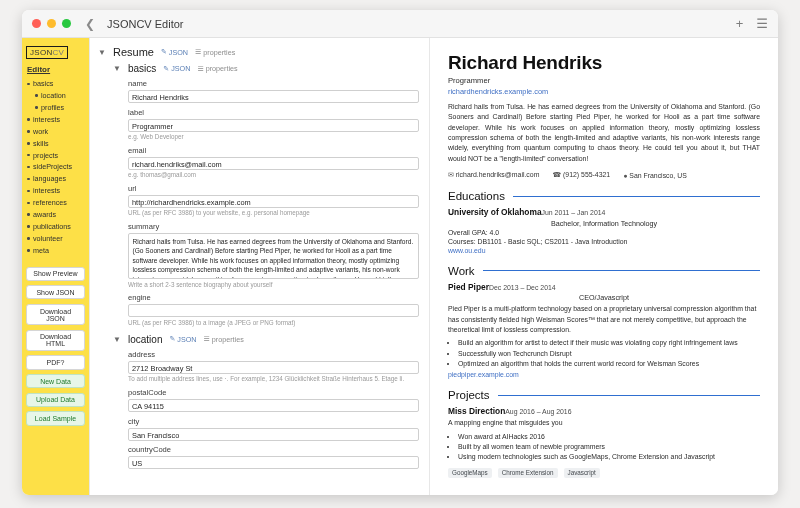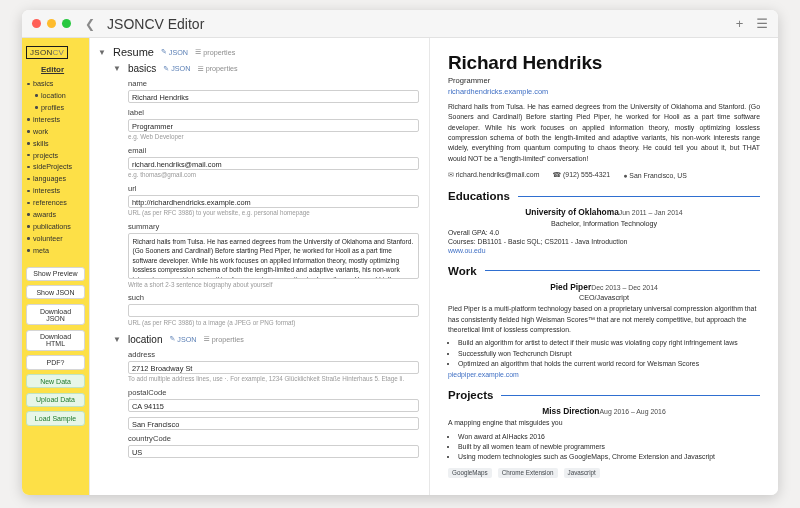--- a/index.html
+++ b/index.html
@@ -39,21 +39,21 @@
   .l-yellow { background:#febc2e; }
   .l-green { background:#28c840; }
   .tb-back {
     margin-left: 14px;
     color:#8a8a8a;
     font-size: 12px;
     line-height: 1;
   }
   .tb-title {
     margin-left: 12px;
-    font-size: 14px;
+    font-size: 11px;
     color: #3b3b3b;
   }
   .tb-right {
     margin-left:auto;
     display:flex;
     gap:13px;
     align-items:center;
     color:#7d7d7d;
     font-size: 13px;
   }
@@ -76,21 +76,21 @@
     border:1px solid #1b1b1b;
     padding: 1px 3px;
     font-size: 8px;
     letter-spacing: .3px;
     margin-bottom: 4px;
   }
   .logo .cv { color: #7a7a7a; }
   .side-h {
     font-size: 8px;
     font-weight: bold;
-    margin: 2px 0 4px 15px;
+    margin: 2px 0 4px 1px;
     text-decoration: underline;
   }
   .nav { list-style:none; margin:0; padding:0 0 0 7px; }
   .nav li {
     position: relative;
     padding: 1.1px 0;
     line-height: 1.35;
     color:#2f2f2f;
   }
   .nav li::before {
@@ -195,32 +195,32 @@
     display:flex;
     gap:13px;
     align-items:center;
     margin-top:7px;
     font-size:6.9px;
     color:#333;
   }
   .pv-contacts .ci { color:#555; font-size:7px; }
   .pv-h {
     font-size:11.5px;
-    font-weight:bold;
+    font-weight:normal;
     color:#111;
     margin: 11px 0 5px 0;
     display:flex;
     align-items:center;
     gap:8px;
   }
   .pv-h .rule { flex:1; height:1px; background:#2f6fd0; }
   .entry { margin-bottom: 7px; }
   .entry-top {
     display:flex;
-    justify-content:center;
+    justify-content:flex-start;
     align-items:baseline;
   }
   .entry-title { font-size:8.4px; font-weight:bold; color:#111; }
   .entry-date { font-size:6.9px; color:#4a4a4a; }
   .entry-sub { font-size:7.2px; color:#2b2b2b; margin-top:1.5px;text-align:center; }
   .entry-line { font-size:6.9px; color:#2b2b2b; margin-top:1.5px; }
   .entry-link { font-size:6.9px; color:#3f6fc4; margin-top:2px; }
   ul.bullets { margin:3px 0 0 0; padding-left:10px; }
   ul.bullets li { font-size:6.9px; color:#2b2b2b; line-height:1.5; }
   .pv-desc { font-size:6.9px; line-height:1.5; color:#2b2b2b; margin-top:2px; }
@@ -344,21 +344,21 @@
             <div class="fhelp">URL (as per RFC 3986) to your website, e.g. personal homepage</div>
           </div>
 
           <div class="field">
             <div class="flabel">summary</div>
             <div class="ftext">Richard hails from Tulsa. He has earned degrees from the University of Oklahoma and Stanford. (Go Sooners and Cardinal!) Before starting Pied Piper, he worked for Hooli as a part time software developer. While his work focuses on applied information theory, mostly optimizing lossless compression schema of both the length-limited and adaptive variants, his non-work interests range widely, everything from quantum computing to chaos theory. He could tell you about it, but THAT would NOT be a "length-limited" conversation!</div>
             <div class="fhelp">Write a short 2-3 sentence biography about yourself</div>
           </div>
 
           <div class="field">
-            <div class="flabel">such</div>
+            <div class="flabel">engine</div>
             <div class="ftext small"></div>
             <div class="fhelp">URL (as per RFC 3986) to a image (a JPEG or PNG format)</div>
           </div>
 
         </div>
 
         <div class="subsec">
           <div class="sec-row">
             <span class="chev">▼</span>
             <span class="sec-title">location</span>
@@ -376,20 +376,21 @@
             <div class="field">
               <div class="flabel">address</div>
               <div class="finput">2712 Broadway St</div>
               <div class="fhelp">To add multiple address lines, use ·. For example, 1234 Glücklichkeit Straße Hinterhaus 5. Etage li.</div>
             </div>
             <div class="field">
               <div class="flabel">postalCode</div>
               <div class="finput">CA 94115</div>
             </div>
             <div class="field">
+              <div class="flabel">city</div>
               <div class="finput">San Francisco</div>
             </div>
             <div class="field">
               <div class="flabel">countryCode</div>
               <div class="finput">US</div>
 
             </div>
 
           </div>
         </div>

